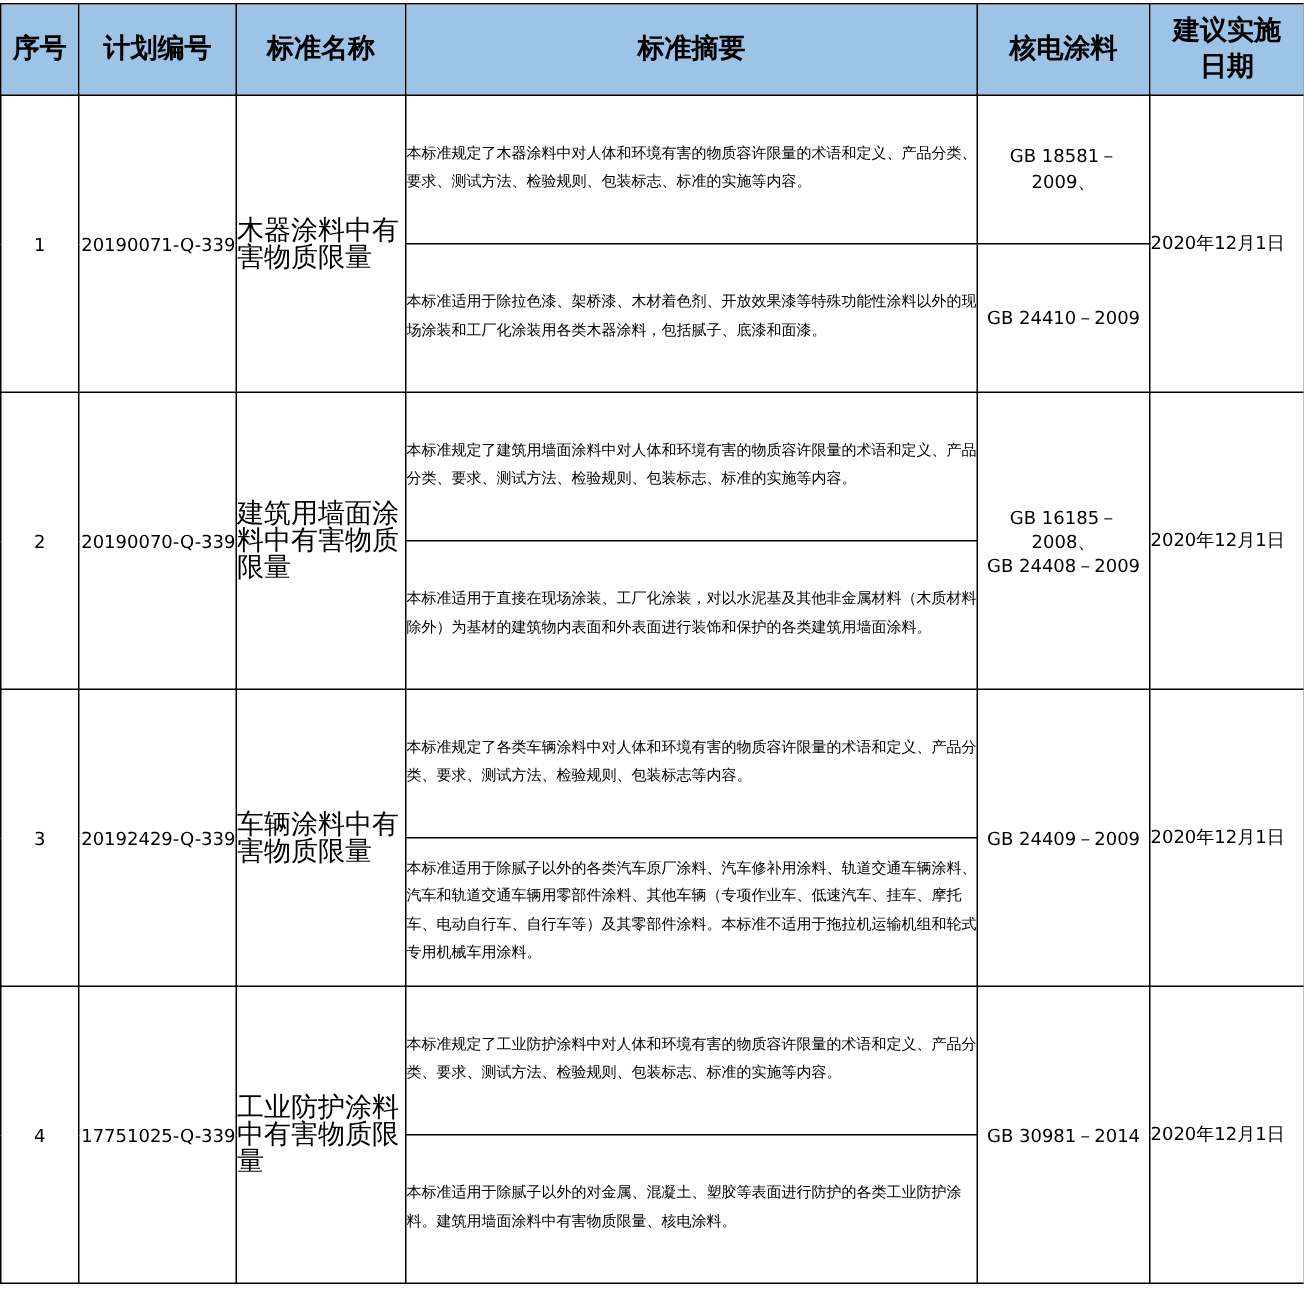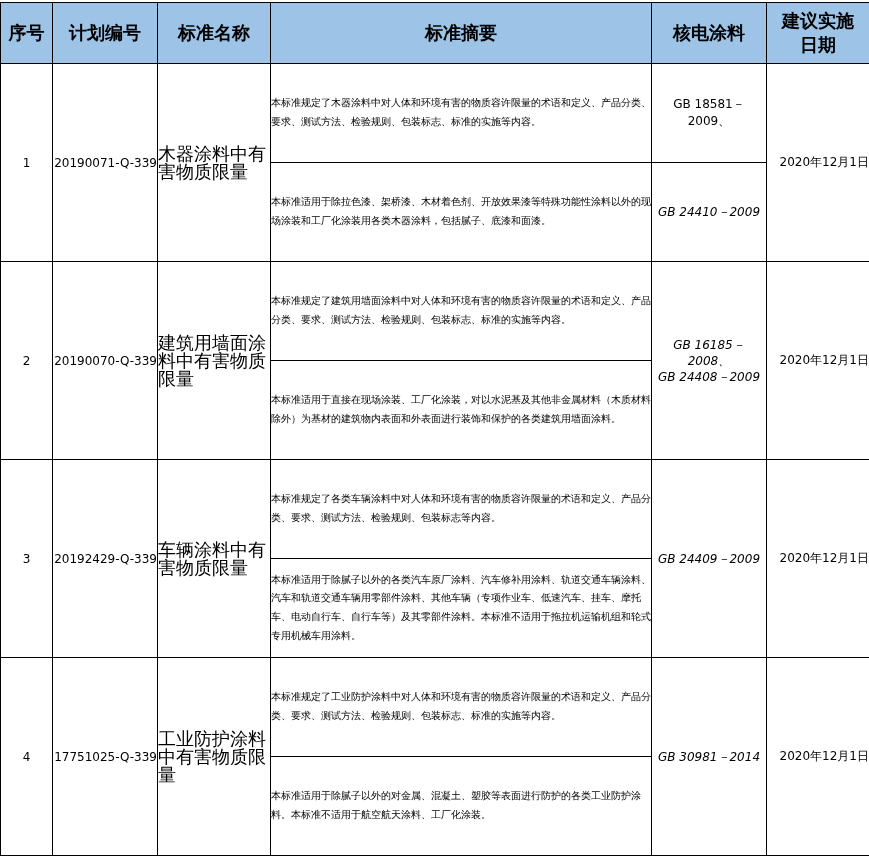--- a/index.html
+++ b/index.html
@@ -7,23 +7,23 @@
          font-family: "DejaVu Sans", "Liberation Sans", sans-serif; color: #000; }
   table.std { position: absolute; left: 0; top: 2px; border-collapse: collapse;
               table-layout: fixed; width: 869px; }
   table.std td, table.std th { border: 1.5px solid #000; padding: 0; overflow: hidden; }
   table.std th { background: #9dc3e6; font-weight: bold; font-size: 18px; height: 60px;
                  text-align: center; vertical-align: middle; line-height: 24px; }
   td.center { text-align: center; vertical-align: middle; font-size: 12px; }
   td.code { text-align: right; padding-left: 3px; font-size: 12px; vertical-align: middle; white-space: nowrap; }
   td.name { font-size: 18px; line-height: 18px; vertical-align: middle; padding-left: 3px; padding-right: 2px; }
   td.abs { font-size: 10px; line-height: 18.6px; vertical-align: middle; padding-left: 3px; padding-right: 1px; height: 98px; margin-left: 24px; }
-  td.rep { font-size: 12px; text-align: center; vertical-align: middle; line-height: 16px; font-style: italic; }
+  td.rep { font-size: 12px; text-align: center; vertical-align: middle; line-height: 16px; }
   td.rep-split { font-size: 12px; text-align: center; vertical-align: middle; padding-left: 1px; }
-  td.date { font-size: 12px; text-align: right; vertical-align: middle; }
+  td.date { font-size: 12px; text-align: left; vertical-align: middle; }
 </style>
 </head>
 <body>
 
 <table class="std">
   <colgroup>
     <col style="width:52px">
       <col style="width:105px">
       <col style="width:113px">
     <col style="width:381px">
@@ -81,16 +81,16 @@
 
     <tr>
       <td rowspan="2" class="center">4</td>
       <td rowspan="2" class="code">17751025-Q-339</td>
       <td rowspan="2" class="name">工业防护涂料中有害物质限量</td>
       <td class="abs">本标准规定了工业防护涂料中对人体和环境有害的物质容许限量的术语和定义、产品分类、要求、测试方法、检验规则、包装标志、标准的实施等内容。</td>
       <td rowspan="2" class="rep">GB 30981－2014</td>
       <td rowspan="2" class="date">2020年12月1日</td>
     </tr>
     <tr>
-      <td class="abs">本标准适用于除腻子以外的对金属、混凝土、塑胶等表面进行防护的各类工业防护涂料。本标准不适用于航空航天涂料、工厂化涂装。</td>
+      <td class="abs">本标准适用于除腻子以外的对金属、混凝土、塑胶等表面进行防护的各类工业防护涂料。建筑用墙面涂料中有害物质限量、核电涂料。</td>
     </tr>
   </tbody>
 </table>
 
 </body></html>

